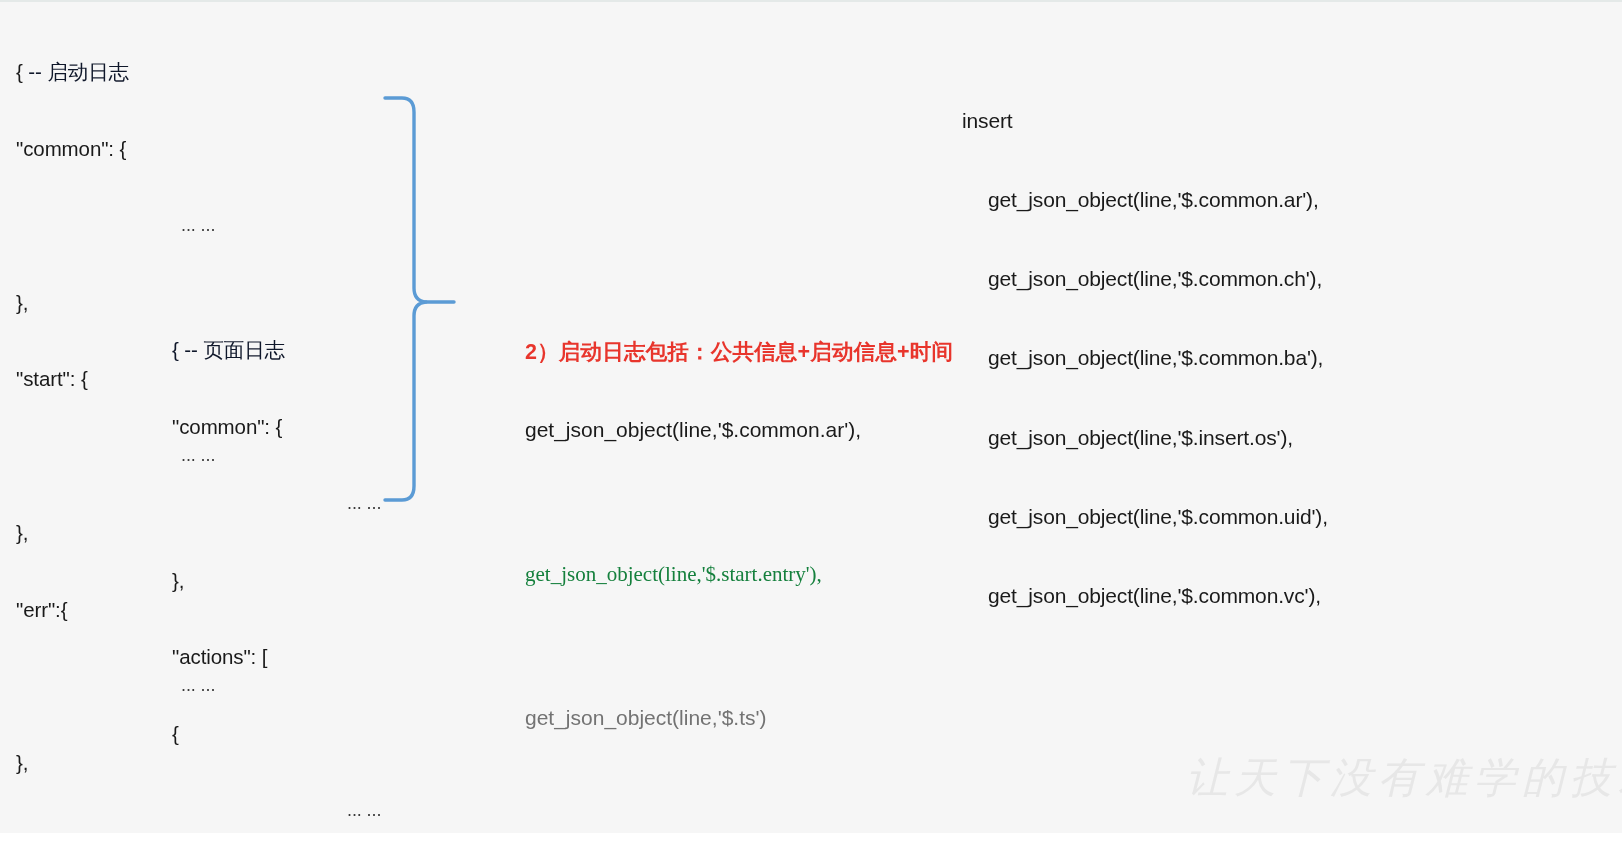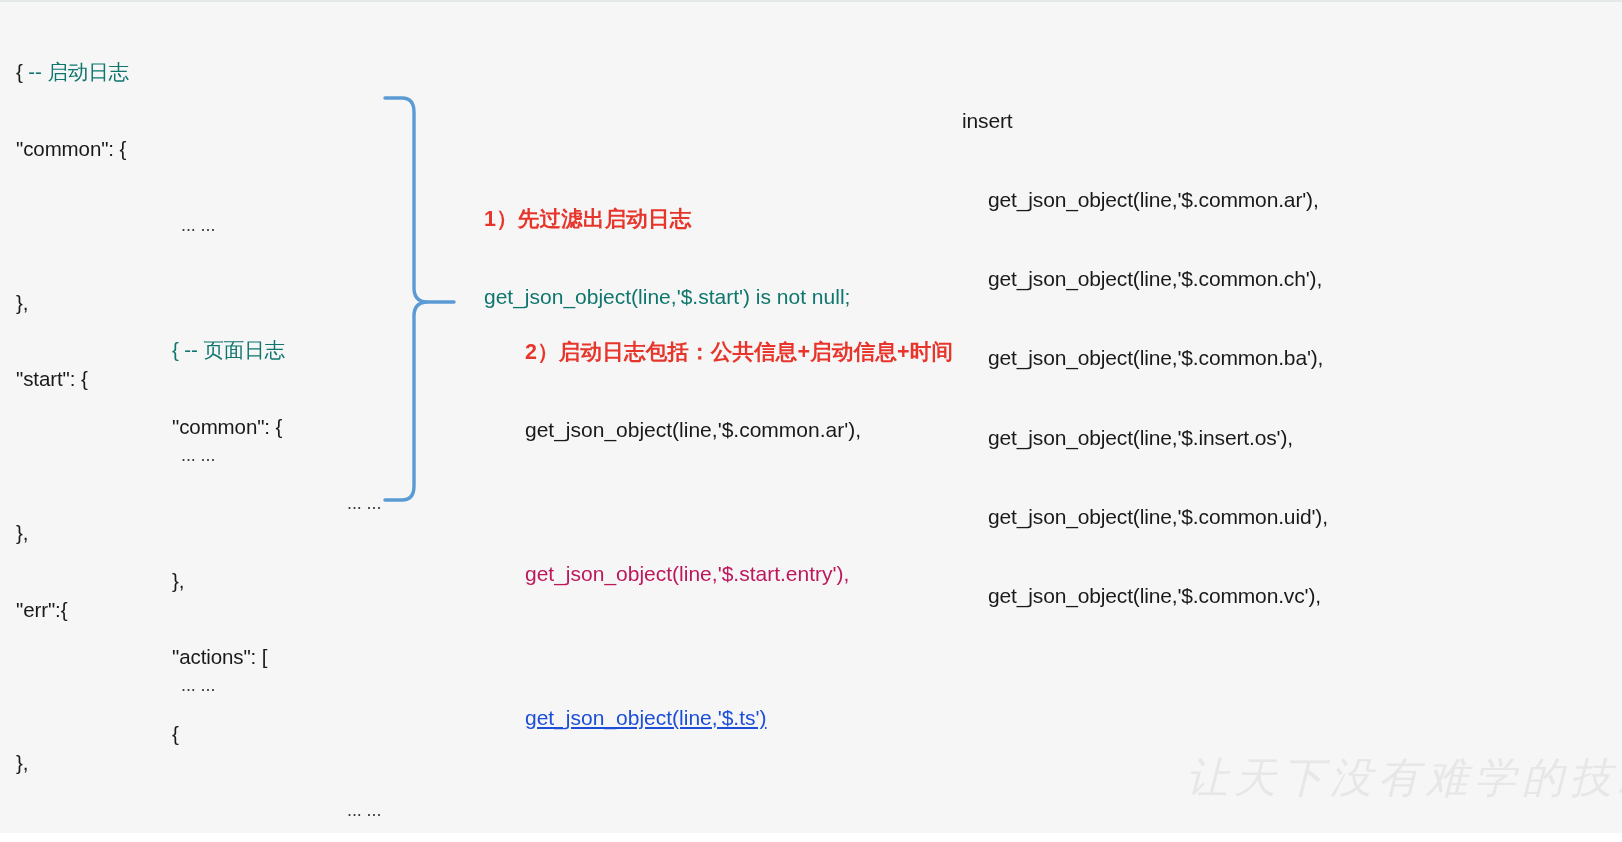--- a/index.html
+++ b/index.html
@@ -33,23 +33,23 @@
   
   .json-block {
     font-size: 20.5px;
     line-height: 25.6px;
     letter-spacing: -0.1px;
   }
   .json-block .ln.dots {
     color: #3b3b3b;
     font-size: 18px;
   }
-  .red      { color: #0f766e; }
-  .blue     { color: #be185d; }
-  .purple   { color: #1d4ed8; text-decoration: underline; }
+  .red      { color: #0f172a; }
+  .blue     { color: #15803d; font-family: Liberation Serif, serif; }
+  .purple   { color: #737373; }
   .black    { color: #1a1a1a; }
 
   
   .ind-dots { padding-left: 165px; }
   .ind-dots2 { padding-left: 175px; }
 
   
   .annot {
     position: absolute;
     white-space: pre;
@@ -144,24 +144,20 @@
     
     
     
   </div>
 
   <svg class="brace" style="left:380px; top:80px;" width="80" height="440" viewBox="0 0 80 440">
     <path d="M 5 16 L 22 16 Q 34 16 34 30 L 34 206 Q 34 219 46 220 Q 34 221 34 234 L 34 404 Q 34 418 22 418 L 5 418" fill="none" stroke="#5b9bd5" stroke-width="3.4" stroke-linecap="round" stroke-linejoin="round"></path>
     <path d="M 46 220 L 74 220" fill="none" stroke="#5b9bd5" stroke-width="3.4" stroke-linecap="round"></path>
   </svg>
 
-  <div class="annot" style="left:484px; top:152px;">
-    <span class="hd">1）先过滤出启动日志</span>
-    <span class="sub red">get_json_object(line,'$.start') is not null;</span>
-  </div>
 
   <div class="annot" style="left:484px; top:285px;margin-left:41px;">
     <span class="hd">2）启动日志包括：公共信息+启动信息+时间</span>
     <span class="sub black">get_json_object(line,'$.common.ar'),</span>
     <span class="gap"></span>
     <span class="sub blue">get_json_object(line,'$.start.entry'),</span>
     <span class="gap"></span>
     <span class="sub purple">get_json_object(line,'$.ts')</span>
   </div>
 

